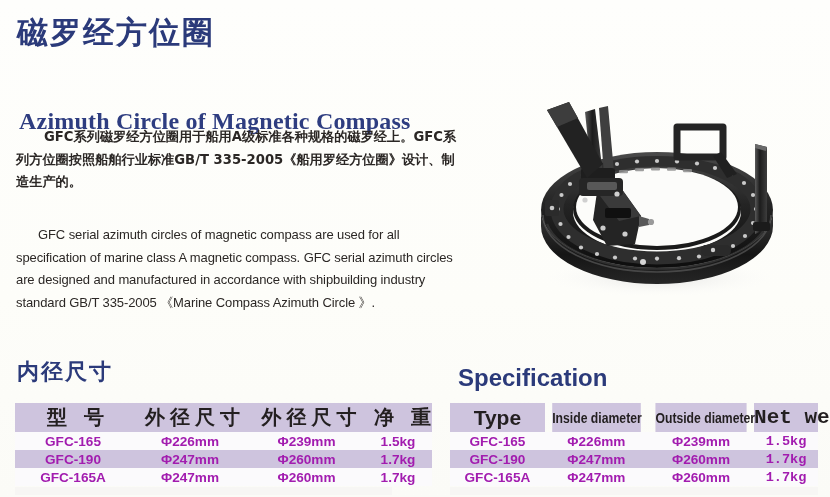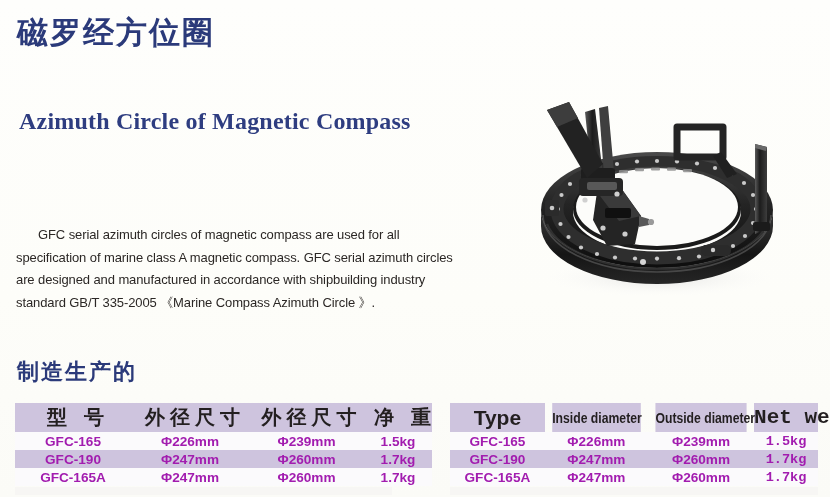--- a/index.html
+++ b/index.html
@@ -189,20 +189,21 @@
   }
 </style>
 </head>
 <body>
 
 <div class="page">
 
   <div class="title-cn">磁罗经方位圈</div>
   <div class="title-en">Azimuth Circle of Magnetic Compass</div>
 
+  <div class="copy para-cn">GFC系列磁罗经方位圈用于船用A级标准各种规格的磁罗经上。GFC系列方位圈按照船舶行业标准GB/T 335-2005《船用罗经方位圈》设计、制造生产的。</div>
   <div class="copy para-en">GFC serial azimuth circles of magnetic compass are used for all specification of marine class A magnetic compass. GFC serial azimuth circles are designed and manufactured in accordance with shipbuilding industry standard GB/T 335-2005 《Marine Compass Azimuth Circle 》.</div>
 
   <div class="photo">
     <svg viewBox="0 0 340 230" xmlns="http://www.w3.org/2000/svg">
       <defs>
         <linearGradient id="ringOuter" x1="0" y1="0" x2="0" y2="1">
           <stop offset="0%" stop-color="#4a4a4a"></stop>
           <stop offset="45%" stop-color="#242424"></stop>
           <stop offset="100%" stop-color="#0d0d0d"></stop>
         </linearGradient>
@@ -319,21 +320,21 @@
         <circle cx="130" cy="112" r="2.6" fill="#d0d0d0"></circle>
       </g>
 
       <g>
         <rect x="58" y="118" width="14" height="16" rx="2" fill="#2b2b2b"></rect>
         <circle cx="65" cy="126" r="2.3" fill="#c8c8c8"></circle>
       </g>
     </svg>
   </div>
 
-  <div class="sec-head cn">制造生产的</div>
+  <div class="sec-head cn">内径尺寸</div>
 
   <table class="spec-table" id="table-cn">
     <thead>
       <tr>
         <th class="c0">型  号</th>
         <th class="c1">外径尺寸</th>
         <th class="c2">外径尺寸</th>
         <th class="c3">净  重</th>
       </tr>
     </thead>
@@ -353,20 +354,21 @@
       <tr class="odd">
         <td class="c0">GFC-165A</td>
         <td class="c1">Φ247mm</td>
         <td class="c2">Φ260mm</td>
         <td class="c3">1.7kg</td>
       </tr>
     </tbody>
   </table>
   <div class="tbl-foot" style="left:15px; top:487px; width:377px;"></div>
 
+  <div class="sec-head en">Specification</div>
 
   <table class="spec-table" id="table-en">
     <thead>
       <tr>
         <th class="c0">Type</th>
         <th class="c1 narrow">Inside diameter</th>
         <th class="c2 narrow">Outside diameter</th>
         <th class="c3">Net weight</th>
       </tr>
     </thead>

